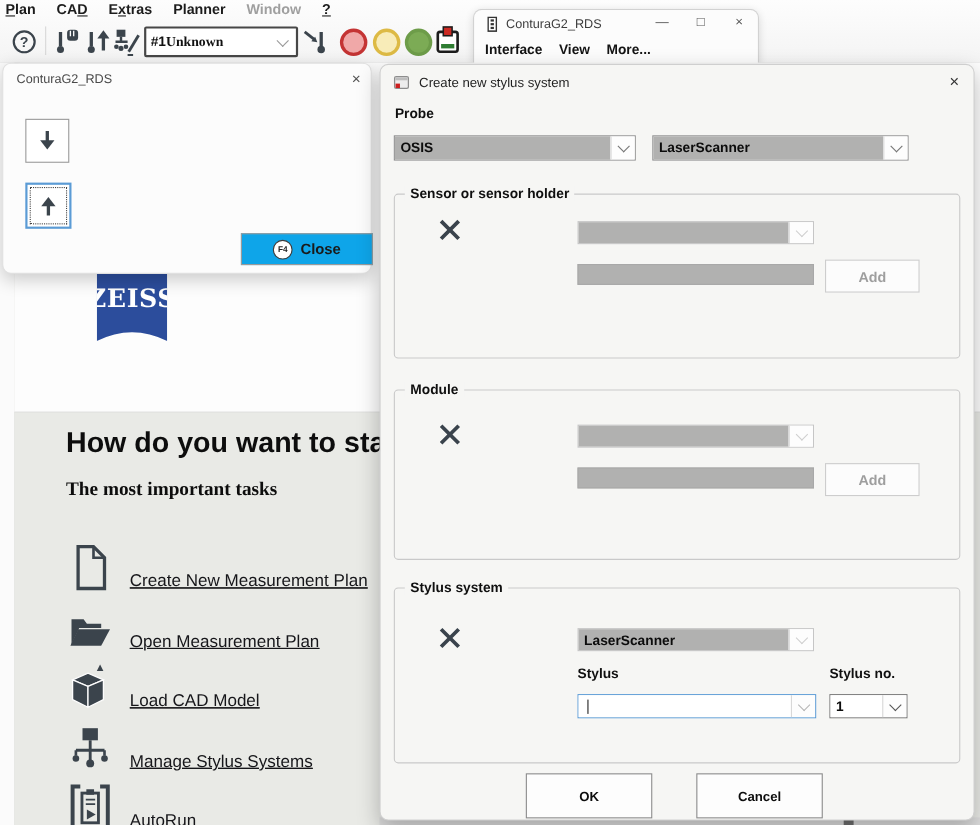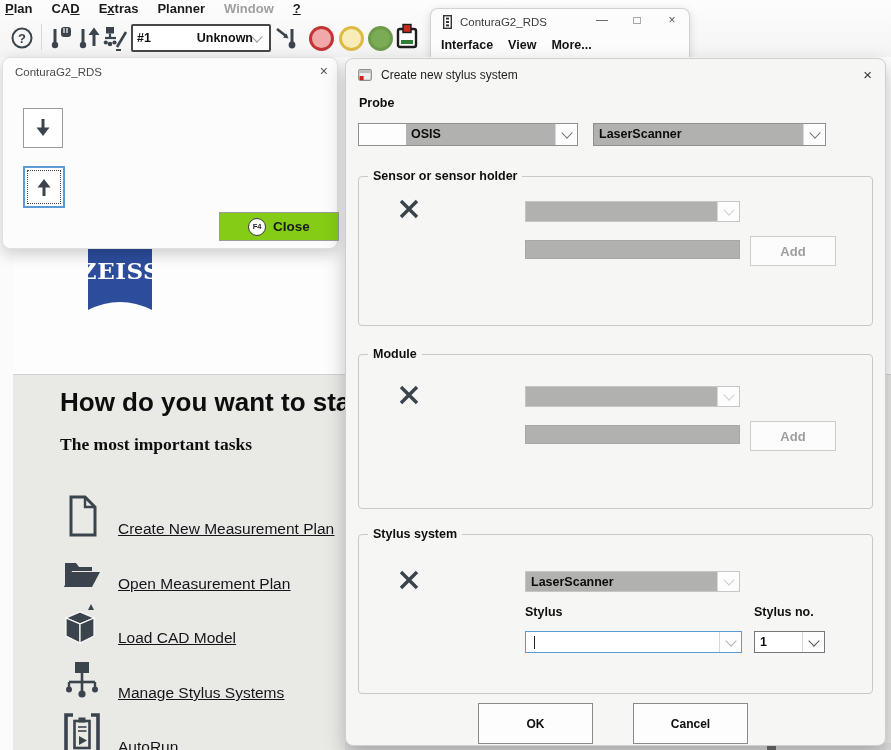--- a/index.html
+++ b/index.html
@@ -9,21 +9,21 @@
   
   .topbar{left:0;top:0;width:891px;height:57px;background:linear-gradient(#fdfdfd,#f4f4f4);border-bottom:1px solid #d6d6d6;}
   .menubar{left:5px;top:1px;height:18px;display:flex;gap:19px;font-size:13px;font-weight:bold;color:#1c1c1c;}
   .menubar .mitem{white-space:nowrap;}
   .menubar .mkey{text-decoration:underline;}
   .menubar .dim{color:#9f9f9f;}
   .tb-icon{top:24px;width:26px;height:28px;display:flex;align-items:center;justify-content:center;}
   .tb-sep{left:41px;top:24px;width:1px;height:26px;background:#d8d8d8;}
   .probe-combo{left:131px;top:24px;width:136px;height:24px;background:#fff;border:2px solid #474747;border-radius:2px;display:flex;align-items:center;font-size:12.5px;font-weight:bold;color:#111;}
   .probe-combo .num{margin-left:4px;}
-  .probe-combo .val{flex:1;text-align:right;}
+  .probe-combo .val{flex:1;text-align:left;font-family:Liberation Serif, serif;}
   .chev{display:inline-block;width:7px;height:7px;border-right:1.7px solid #8a8a8a;border-bottom:1.7px solid #8a8a8a;transform:rotate(45deg);margin-top:-3px;}
   .probe-combo .chev{margin-right:8px;border-color:#9a9a9a;}
   .lamp{top:26px;width:19px;height:19px;border-radius:50%;}
   .lamp.red{left:309px;border:3px solid #c43434;background:#f0a8a8;}
   .lamp.yellow{left:339px;border:3px solid #ddba45;background:#f8ecb8;}
   .lamp.green{left:368px;border:3px solid #6d9c49;background:#7cab55;}
 
   
   .mini-win{left:430px;top:8px;width:258px;height:49px;background:#fcfcfc;border:1px solid #d2d2d2;border-bottom:none;border-radius:8px 8px 0 0;box-shadow:0 2px 8px rgba(0,0,0,.14);}
   .mini-title{left:12px;top:6px;display:flex;align-items:center;gap:8px;font-size:11.5px;color:#3d3d3d;}
@@ -45,21 +45,21 @@
   
   .stylus-panel{left:2px;top:57px;width:334px;height:190px;background:#fcfcfc;border:1px solid #e0e0e0;border-radius:8px;box-shadow:0 5px 16px rgba(0,0,0,.20);z-index:20;}
   .sp-title{left:12px;top:8px;font-size:11.5px;color:#4a4a4a;}
   .sp-close{right:9px;top:5px;font-size:14px;color:#555;cursor:pointer;}
   .sq-btn{width:38px;height:38px;background:#fff;display:flex;align-items:center;justify-content:center;}
   .sq-btn.plain{left:20px;top:50px;border:1px solid #9a9a9a;}
   .sq-btn.focused{left:20px;top:108px;border:2px solid #5b9bd5;outline:1px dotted #444;outline-offset:-5px;}
   .sp-row{left:74px;height:18px;display:flex;align-items:center;gap:8px;}
   .fkey{display:inline-flex;width:16px;height:16px;border:1.3px solid #3c3c3c;border-radius:50%;align-items:center;justify-content:center;font-size:7.5px;font-weight:bold;color:#222;flex:none;background:#fff;}
   .sp-label{font-size:13.5px;font-weight:bold;color:#1a1a1a;white-space:nowrap;}
-  .sp-closebtn{left:216px;top:154px;width:118px;height:27px;background:#84cc16;border:1px solid #9a9a9a;display:flex;align-items:center;justify-content:center;gap:7px;cursor:pointer;}
+  .sp-closebtn{left:216px;top:154px;width:118px;height:27px;background:#0ea5e9;border:1px solid #9a9a9a;display:flex;align-items:center;justify-content:center;gap:7px;cursor:pointer;}
 
   
   .create-dlg{left:345px;top:58px;width:539px;height:686px;background:#f6f6f4;border:1px solid #cfcfcf;border-radius:8px;box-shadow:0 8px 20px rgba(0,0,0,.25);z-index:30;}
   .cd-title{left:12px;top:9px;display:flex;align-items:center;gap:9px;font-size:12px;color:#1f1f1f;}
   .cd-close{right:13px;top:7px;font-size:15px;color:#333;cursor:pointer;}
   .cd-label{font-size:12.5px;font-weight:bold;color:#0f0f0f;white-space:nowrap;}
   .combo{display:flex;border:1px solid #8f8f8f;background:#fdfdfd;box-sizing:border-box;}
   .combo .fill{flex:1;background:#b1b1b0;font-weight:bold;font-size:12.5px;line-height:20px;padding-left:5px;color:#0c0c0c;overflow:hidden;white-space:nowrap;}
   .combo .cbtn{width:21px;background:#fdfdfd;display:flex;align-items:center;justify-content:center;border-left:1px solid #d8d8d8;}
   .combo.disabled{border-color:#c6c6c6;}
@@ -274,21 +274,21 @@
       <svg width="14" height="12" viewBox="0 0 14 12">
           <rect x="0.7" y="0.7" width="12.6" height="10.6" rx="1.5" fill="#ededed" stroke="#8d8d8d" stroke-width="1.2"></rect>
           <rect x="1.4" y="1.4" width="11.2" height="2.6" fill="#bdbdbd"></rect>
           <rect x="1.6" y="7" width="4" height="4" fill="#cc1f1f"></rect>
         </svg>
       <span>Create new stylus system</span>
     </div>
     <div class="abs cd-close">×</div>
 
     <div class="abs cd-label" style="left:13px;top:37px;">Probe</div>
-    <div class="abs combo enabled" style="left:12px;top:64px;width:220px;height:23px;padding-left:47px;">
+    <div class="abs combo enabled" style="left:12px;top:64px;width:220px;height:23px;">
       <span class="fill">OSIS</span>
       <span class="cbtn">
           <i class="chev"></i>
         </span>
     </div>
     <div class="abs combo enabled" style="left:247px;top:64px;width:233px;height:23px;">
       <span class="fill">LaserScanner</span>
       <span class="cbtn">
           <i class="chev"></i>
         </span>

